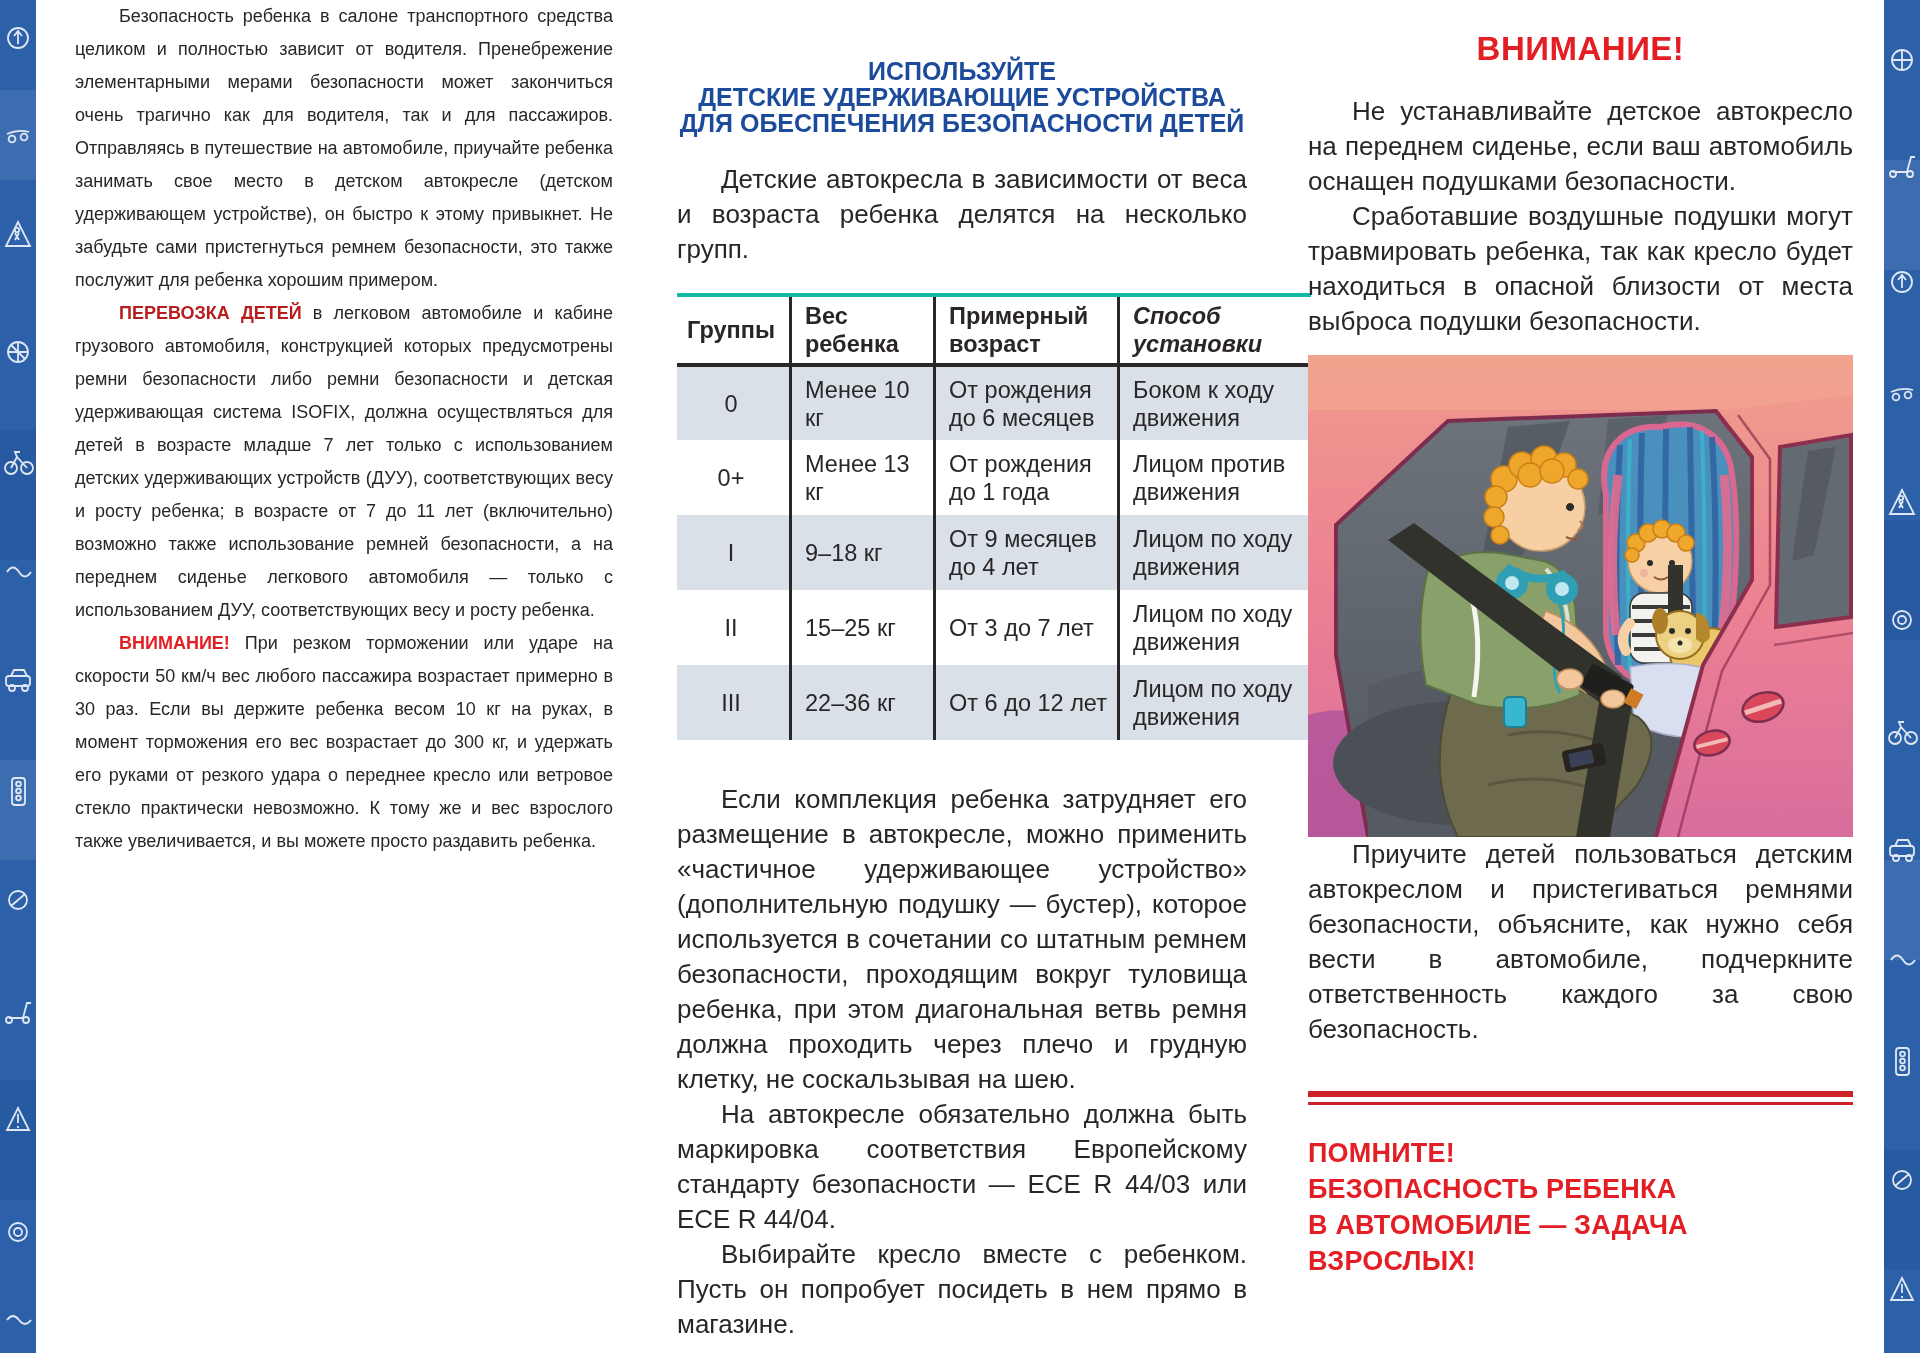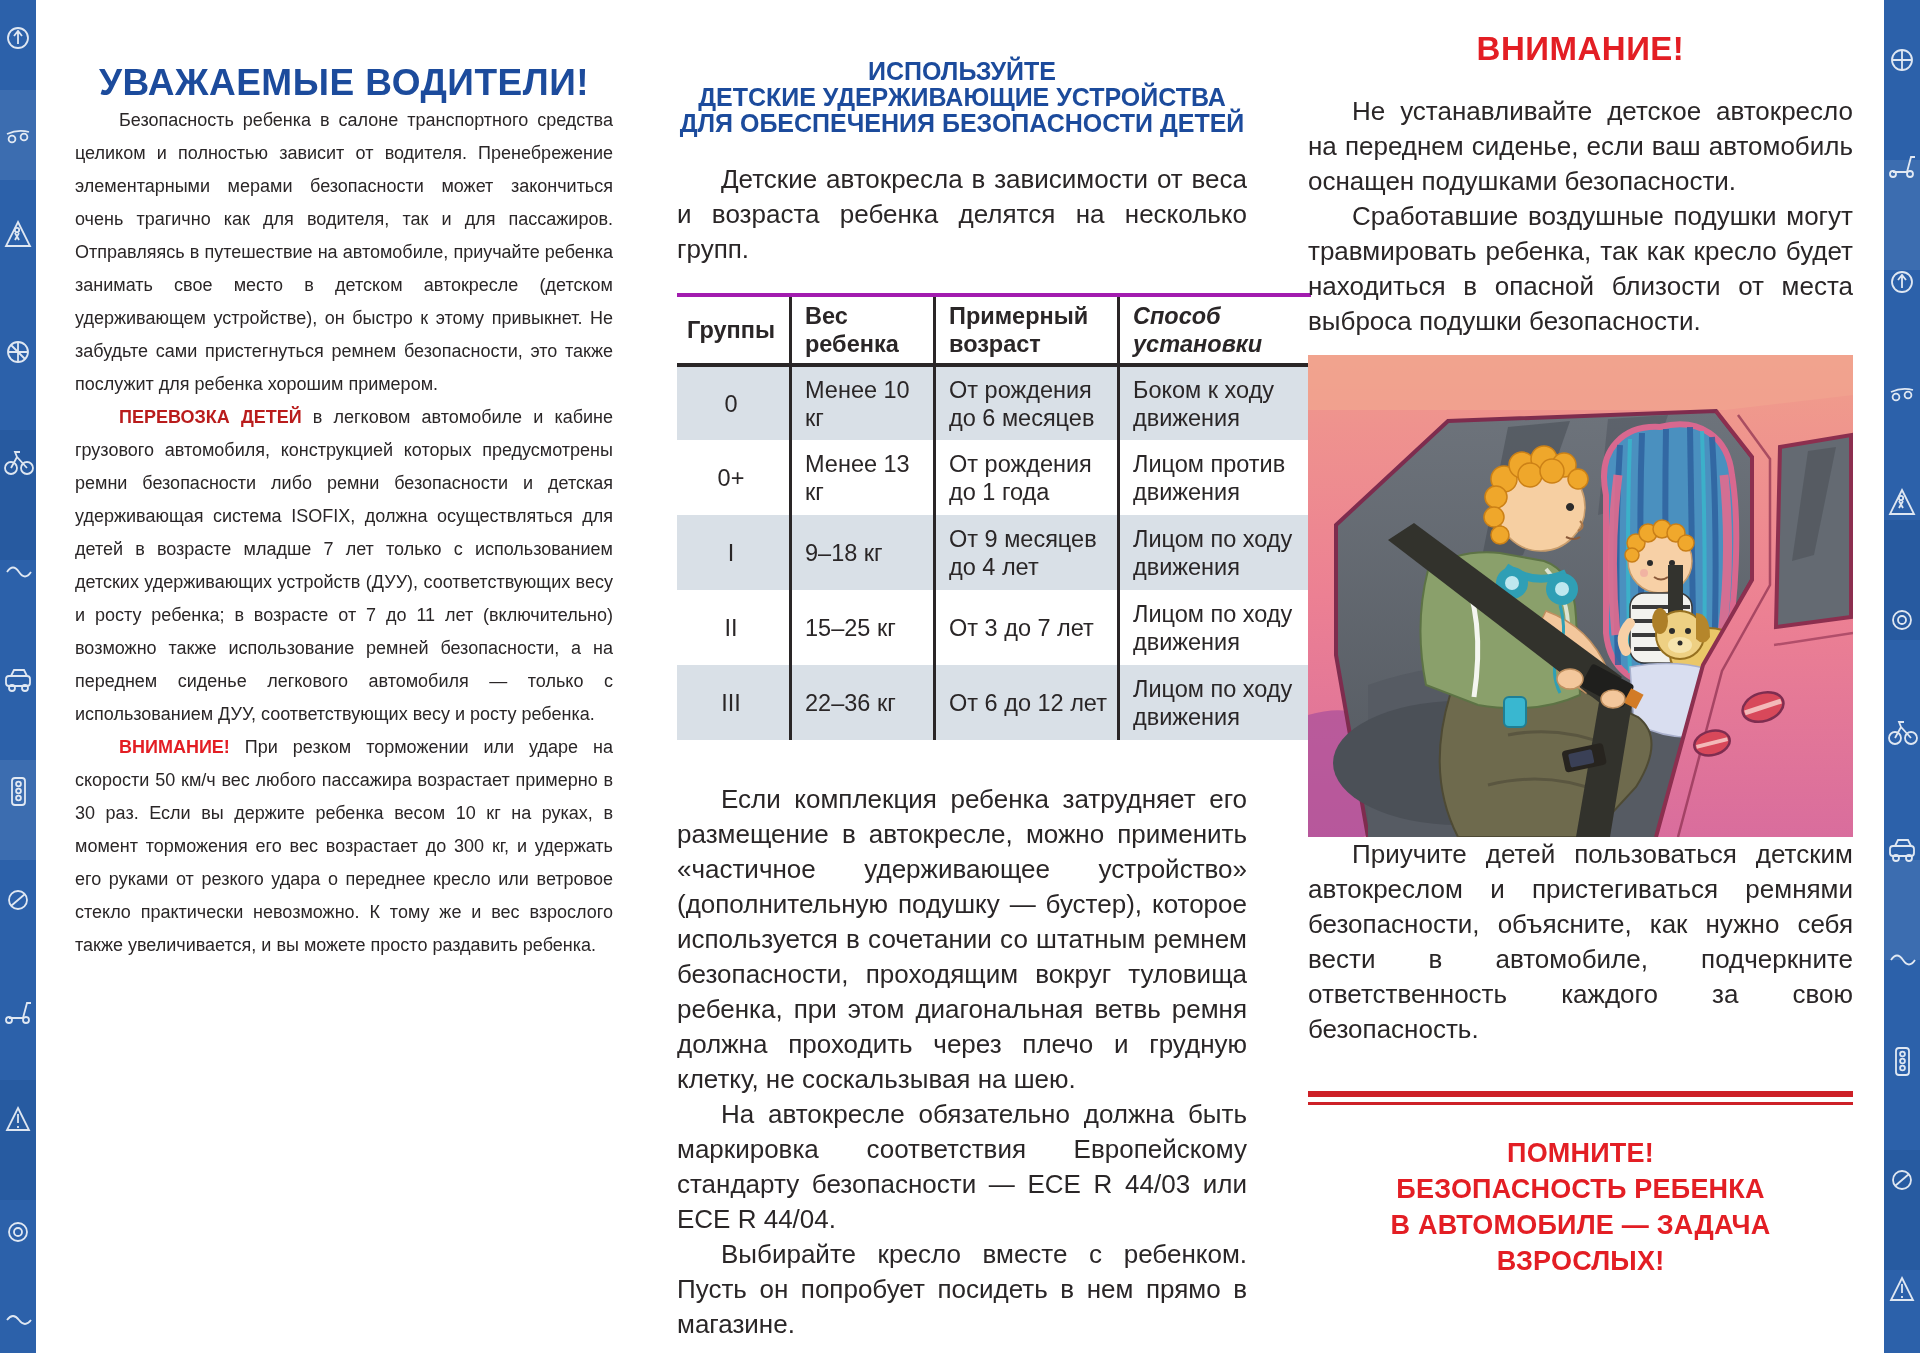--- a/index.html
+++ b/index.html
@@ -25,38 +25,38 @@
   .col2 .h-blue{font-size:25px;line-height:26px;margin-top:58px;white-space:pre-line;}
   .h-red{
     color:#e31e24;font-weight:bold;text-align:center;margin:30px 0 0 0;font-size:33px;letter-spacing:.5px;
   }
   .lead-blue{color:#b91c1c;font-weight:bold;}
   .lead-red{color:#e31e24;font-weight:bold;}
   .mt1{margin-top:32px;}
   .groups-table{
     width:570px;border-collapse:collapse;margin-top:26px;
     font-size:23.5px;line-height:28px;table-layout:fixed;
-    border-top:4px solid #a21caf;
+    border-top:4px solid #14b8a6;
   }
   .groups-table thead tr{height:70px;border-bottom:4px solid #2a2627;}
   .groups-table tbody tr{height:75px;}
   .groups-table th,.groups-table td{
     padding:4px 8px 4px 13px;vertical-align:middle;text-align:left;font-weight:normal;
   }
   .groups-table th{font-weight:bold;}
   .groups-table th+th,.groups-table td+td{border-left:3px solid #2a2627;}
   .groups-table .c-group{text-align:center;padding-left:4px;}
   .groups-table tr.shade{background:#d9e0e7;}
   .illustration{display:block;margin-top:16px;}
   .reminder-rule{margin-top:44px;width:545px;}
   .reminder-rule .thick{height:6px;background:#cd2027;}
   .reminder-rule .gap{height:5px;background:transparent;}
   .reminder-rule .thin{height:3px;background:#cd2027;}
   .footer-red{
-    color:#e31e24;font-weight:bold;text-align:center;font-size:27px;line-height:36px;
+    color:#e31e24;font-weight:bold;font-size:27px;line-height:36px;
     margin-top:30px;white-space:pre-line;letter-spacing:.2px;
   }
   .p3{margin-top:54px;}
 </style>
 </head>
 <body>
 
 <div class="page">
 
   <div class="side-border left">
@@ -190,21 +190,20 @@
           </g>
         <g>
             <path d="M18 1278 L29 1300 L7 1300 Z"></path>
             <path d="M18 1284 L18 1293 M18 1296 L18 1298"></path>
           </g>
       </g>
     </svg>
   </div>
 
   <div class="col col1">
-    <h1 class="h-blue">УВАЖАЕМЫЕ ВОДИТЕЛИ!</h1>
     <p class="body mt1">Безопасность ребенка в салоне транспортного средства целиком и полностью зависит от водителя. Пренебрежение элементарными мерами безопасности может закончиться очень трагично как для водителя, так и для пассажиров. Отправляясь в путешествие на автомобиле, приучайте ребенка занимать свое место в детском автокресле (детском удерживающем устройстве), он быстро к этому привыкнет. Не забудьте сами пристегнуться ремнем безопасности, это также послужит для ребенка хорошим примером.</p>
     <p class="body"><span class="lead-blue">ПЕРЕВОЗКА ДЕТЕЙ</span><span> в легковом автомобиле и кабине грузового автомобиля, конструкцией которых предусмотрены ремни безопасности либо ремни безопасности и детская удерживающая система ISOFIX, должна осуществляться для детей в возрасте младше 7 лет только с использованием детских удерживающих устройств (ДУУ), соответствующих весу и росту ребенка; в возрасте от 7 до 11 лет (включительно) возможно также использование ремней безопасности, а на переднем сиденье легкового автомобиля — только с использованием ДУУ, соответствующих весу и росту ребенка.</span></p>
     <p class="body"><span class="lead-red">ВНИМАНИЕ!</span><span> При резком торможении или ударе на скорости 50 км/ч вес любого пассажира возрастает примерно в 30 раз. Если вы держите ребенка весом 10 кг на руках, в момент торможения его вес возрастает до 300 кг, и удержать его руками от резкого удара о переднее кресло или ветровое стекло практически невозможно. К тому же и вес взрослого также увеличивается, и вы можете просто раздавить ребенка.</span></p>
   </div>
 
   <div class="col col2">
     <h2 class="h-blue">ИСПОЛЬЗУЙТЕ
 ДЕТСКИЕ УДЕРЖИВАЮЩИЕ УСТРОЙСТВА
 ДЛЯ ОБЕСПЕЧЕНИЯ БЕЗОПАСНОСТИ ДЕТЕЙ</h2>
     <p class="body" style="margin-top:26px;">Детские автокресла в зависимости от веса и возраста ребенка делятся на несколько групп.</p>

